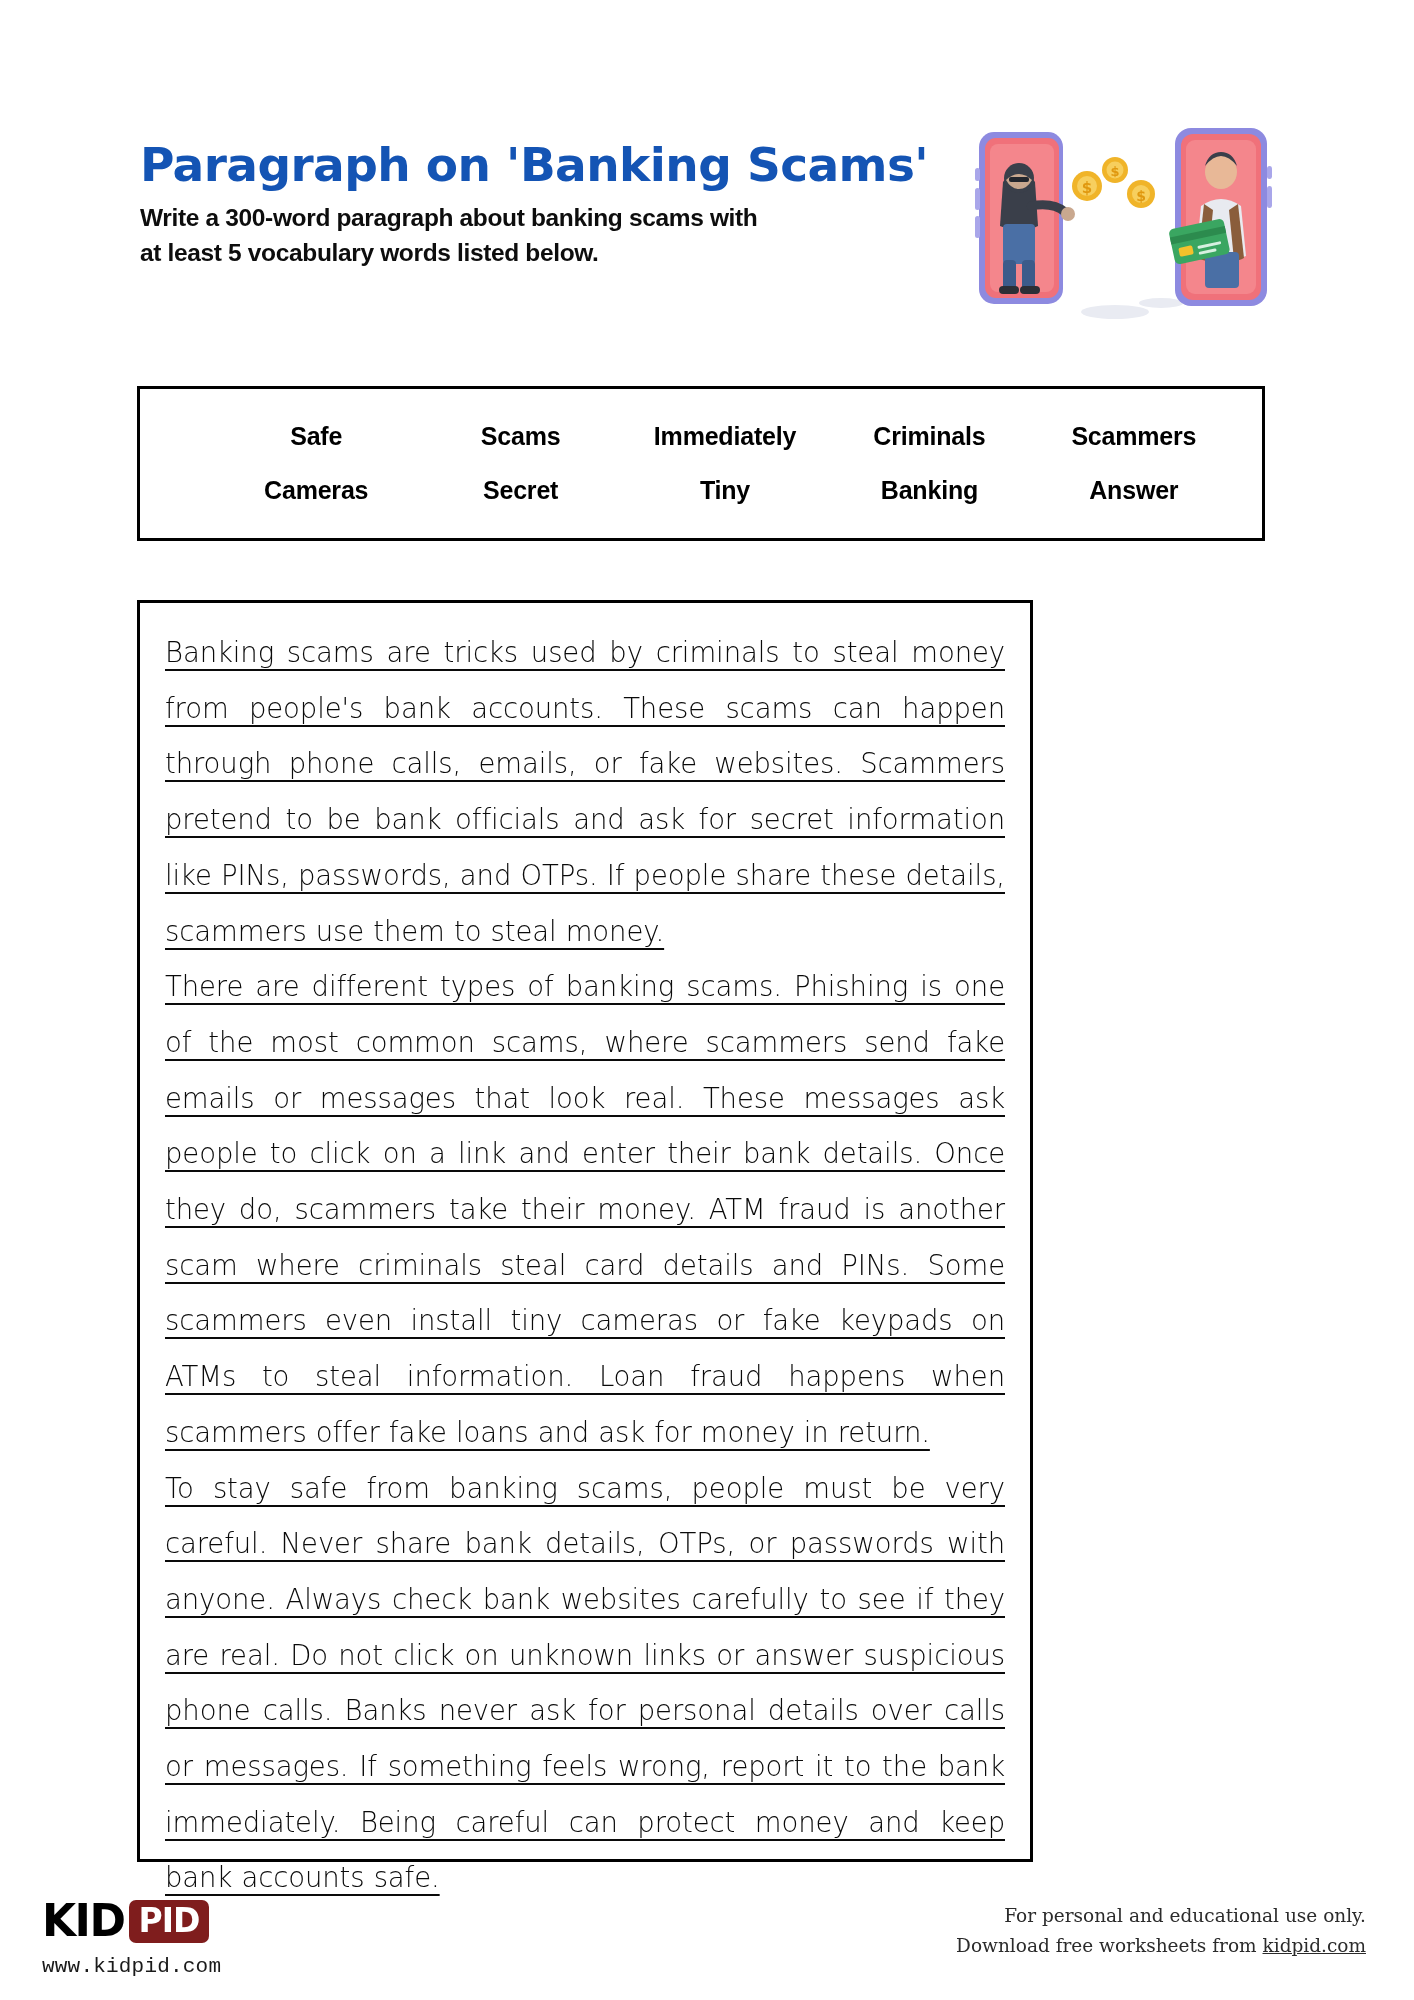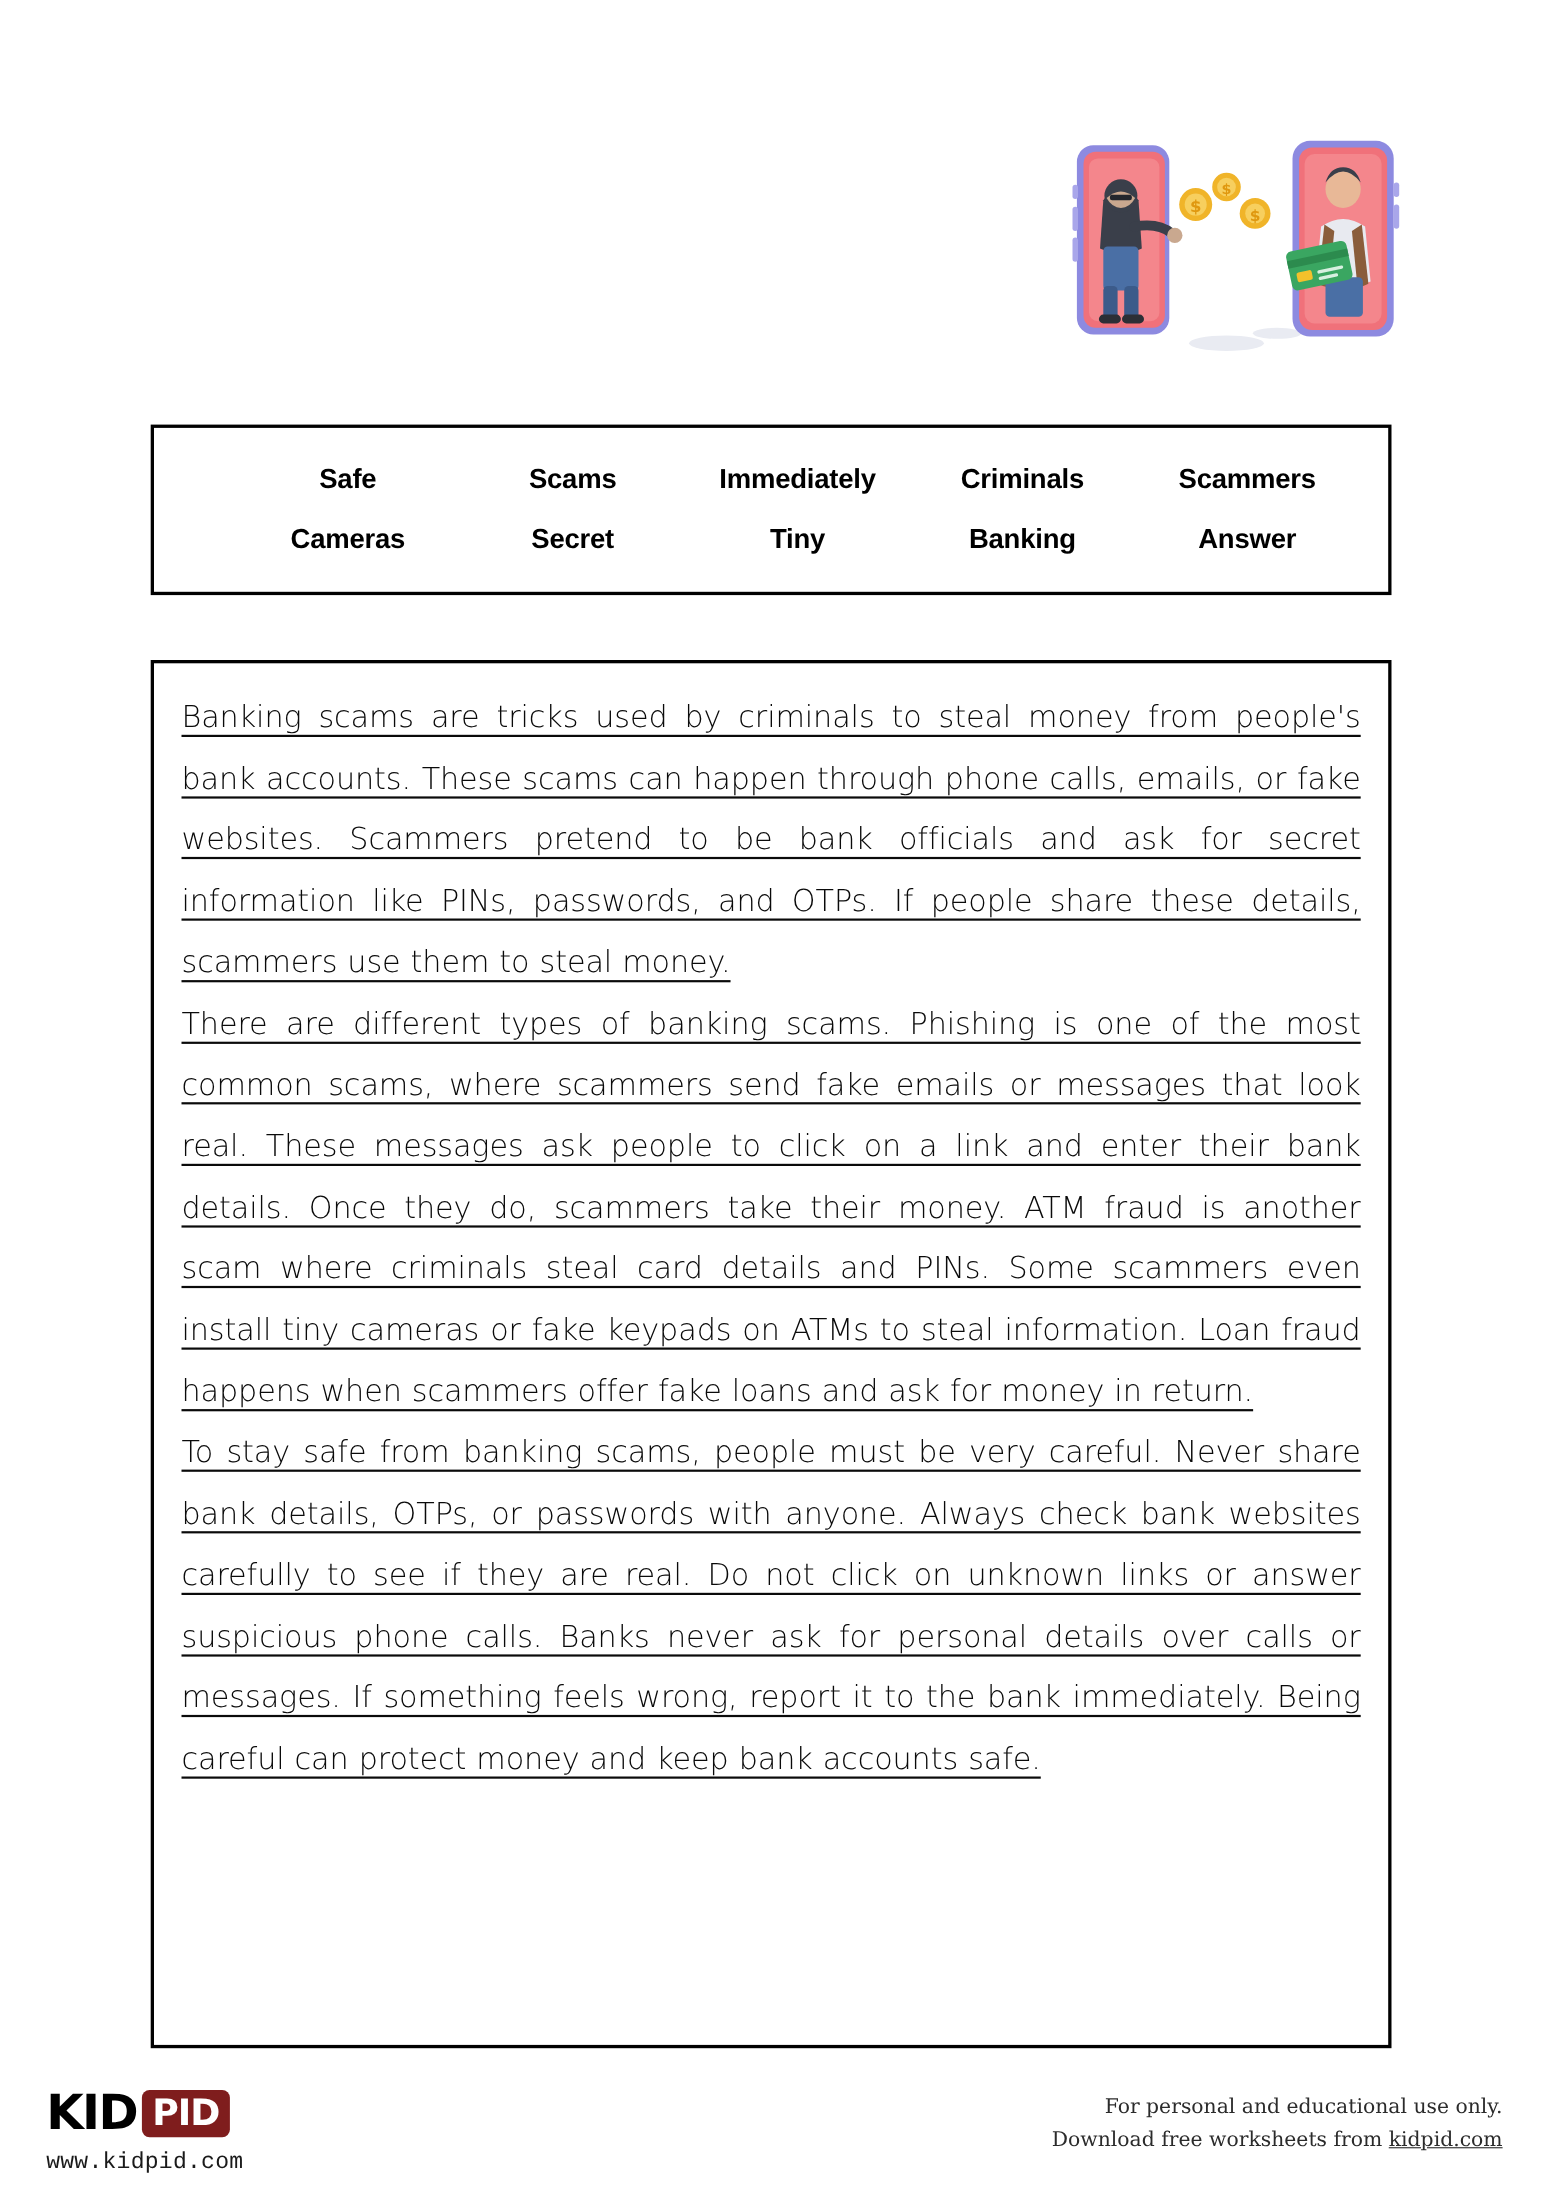--- a/index.html
+++ b/index.html
@@ -86,21 +86,21 @@
     font-weight: 700;
     color: #000000;
     letter-spacing: -0.2px;
   }
 
   
   .writing-box {
     position: absolute;
     left: 137px;
     top: 600px;
-    width: 1128px;
+    width: 896px;
     height: 1262px;
     border: 3px solid #000000;
     box-sizing: border-box;
     padding: 22px 25px 10px 25px;
   }
   .para {
     font-family: "DejaVu Sans", sans-serif;
     font-size: 27.5px;
     font-weight: 300;
     color: #0a0a0a;
@@ -178,20 +178,27 @@
   .footer-link {
     color: #2b2b2b;
     text-decoration: underline;
   }
 </style>
 </head>
 <body>
 
 <div class="page">
 
+  <div class="header">
+    <div class="title">Paragraph on 'Banking Scams'</div>
+    <div class="subtitle">
+      <div>Write a 300-word paragraph about banking scams with</div>
+      <div>at least 5 vocabulary words listed below.</div>
+    </div>
+  </div>
 
   <div class="illustration">
     <svg width="320" height="215" viewBox="0 0 320 215" xmlns="http://www.w3.org/2000/svg">
 
       <ellipse cx="150" cy="192" rx="34" ry="7" fill="#e9ebf2"></ellipse>
       <ellipse cx="196" cy="183" rx="22" ry="5" fill="#e9ebf2"></ellipse>
 
       <g>
         <rect x="14" y="12" width="84" height="172" rx="15" fill="#8d8ae0"></rect>
         <rect x="20" y="18" width="74" height="160" rx="11" fill="#f0717a"></rect>

